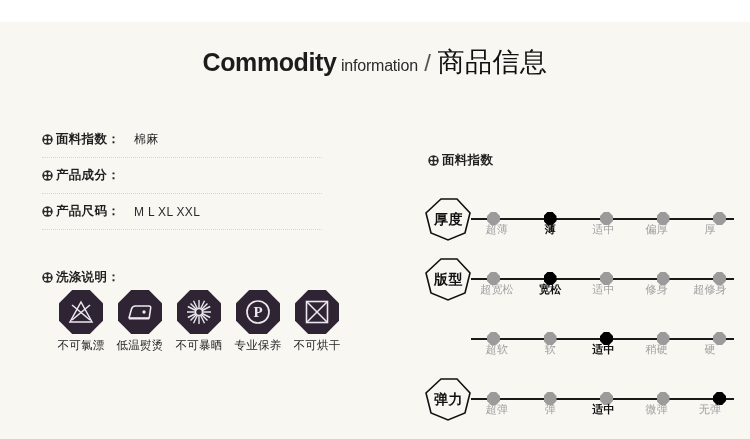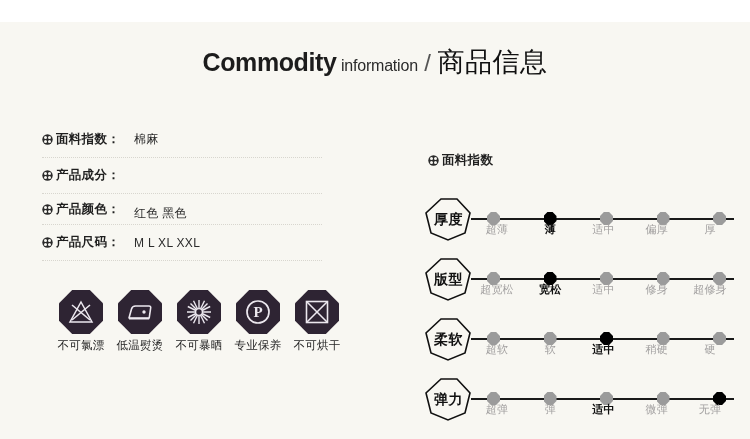--- a/index.html
+++ b/index.html
@@ -266,49 +266,48 @@
           <circle cx="5.5" cy="5.5" r="5.2" fill="#2b2b2b"></circle>
           <circle cx="3.5" cy="3.5" r="1.5" fill="#f8f7f2"></circle>
           <circle cx="7.5" cy="3.5" r="1.5" fill="#f8f7f2"></circle>
           <circle cx="3.5" cy="7.5" r="1.5" fill="#f8f7f2"></circle>
           <circle cx="7.5" cy="7.5" r="1.5" fill="#f8f7f2"></circle>
         </svg>
       </span>
       <span class="spec-label">产品成分：</span>
     </div>
 
-    <div class="spec-row tight">
-      <span class="bullet">
-        <svg width="11" height="11" viewBox="0 0 11 11">
-          <circle cx="5.5" cy="5.5" r="5.2" fill="#2b2b2b"></circle>
-          <circle cx="3.5" cy="3.5" r="1.5" fill="#f8f7f2"></circle>
-          <circle cx="7.5" cy="3.5" r="1.5" fill="#f8f7f2"></circle>
-          <circle cx="3.5" cy="7.5" r="1.5" fill="#f8f7f2"></circle>
-          <circle cx="7.5" cy="7.5" r="1.5" fill="#f8f7f2"></circle>
-        </svg>
-      </span>
-      <span class="spec-label">产品颜色：</span>
-      <span class="spec-value lower">红色 黑色</span>
-    </div>
 
     <div class="spec-row">
       <span class="bullet">
         <svg width="11" height="11" viewBox="0 0 11 11">
           <circle cx="5.5" cy="5.5" r="5.2" fill="#2b2b2b"></circle>
           <circle cx="3.5" cy="3.5" r="1.5" fill="#f8f7f2"></circle>
           <circle cx="7.5" cy="3.5" r="1.5" fill="#f8f7f2"></circle>
           <circle cx="3.5" cy="7.5" r="1.5" fill="#f8f7f2"></circle>
           <circle cx="7.5" cy="7.5" r="1.5" fill="#f8f7f2"></circle>
         </svg>
       </span>
       <span class="spec-label">产品尺码：</span>
       <span class="spec-value">M L XL XXL</span>
     </div>
   </div>
 
+  <div class="wash-head">
+    <span class="bullet">
+      <svg width="11" height="11" viewBox="0 0 11 11">
+        <circle cx="5.5" cy="5.5" r="5.2" fill="#2b2b2b"></circle>
+        <circle cx="3.5" cy="3.5" r="1.5" fill="#f8f7f2"></circle>
+        <circle cx="7.5" cy="3.5" r="1.5" fill="#f8f7f2"></circle>
+        <circle cx="3.5" cy="7.5" r="1.5" fill="#f8f7f2"></circle>
+        <circle cx="7.5" cy="7.5" r="1.5" fill="#f8f7f2"></circle>
+      </svg>
+    </span>
+    <span>洗涤说明：</span>
+  </div>
 
   <div class="wash-icons">
 
     <div class="wash-item">
       <div class="wash-badge">
         <svg width="30" height="30" viewBox="0 0 30 30">
           <path d="M15 5 L26 25 L4 25 Z" fill="none" stroke="#ece8ef" stroke-width="1.5"></path>
           <line x1="6" y1="8" x2="24" y2="23" stroke="#ece8ef" stroke-width="1.6"></line>
           <line x1="24" y1="8" x2="6" y2="23" stroke="#ece8ef" stroke-width="1.6"></line>
         </svg>
@@ -429,28 +428,20 @@
       <div class="labels">
         <span>超宽松</span>
         <span class="on">宽松</span>
         <span>适中</span>
         <span>修身</span>
         <span>超修身</span>
       </div>
     </div>
 
     <div class="scale">
-      <div class="scale-badge">
-        <span class="poly">
-          <svg width="49" height="45" viewBox="0 0 49 45">
-            <polygon points="17,2 33,2 46,16 41,36 24,43 7,36 2,16" fill="none" stroke="#111" stroke-width="1.6"></polygon>
-          </svg>
-        </span>
-        <span>柔软</span>
-      </div>
       <div class="track"></div>
       <div class="dots">
         <span class="dot"></span>
         <span class="dot"></span>
         <span class="dot on"></span>
         <span class="dot"></span>
         <span class="dot"></span>
       </div>
       <div class="labels">
         <span>超软</span>

